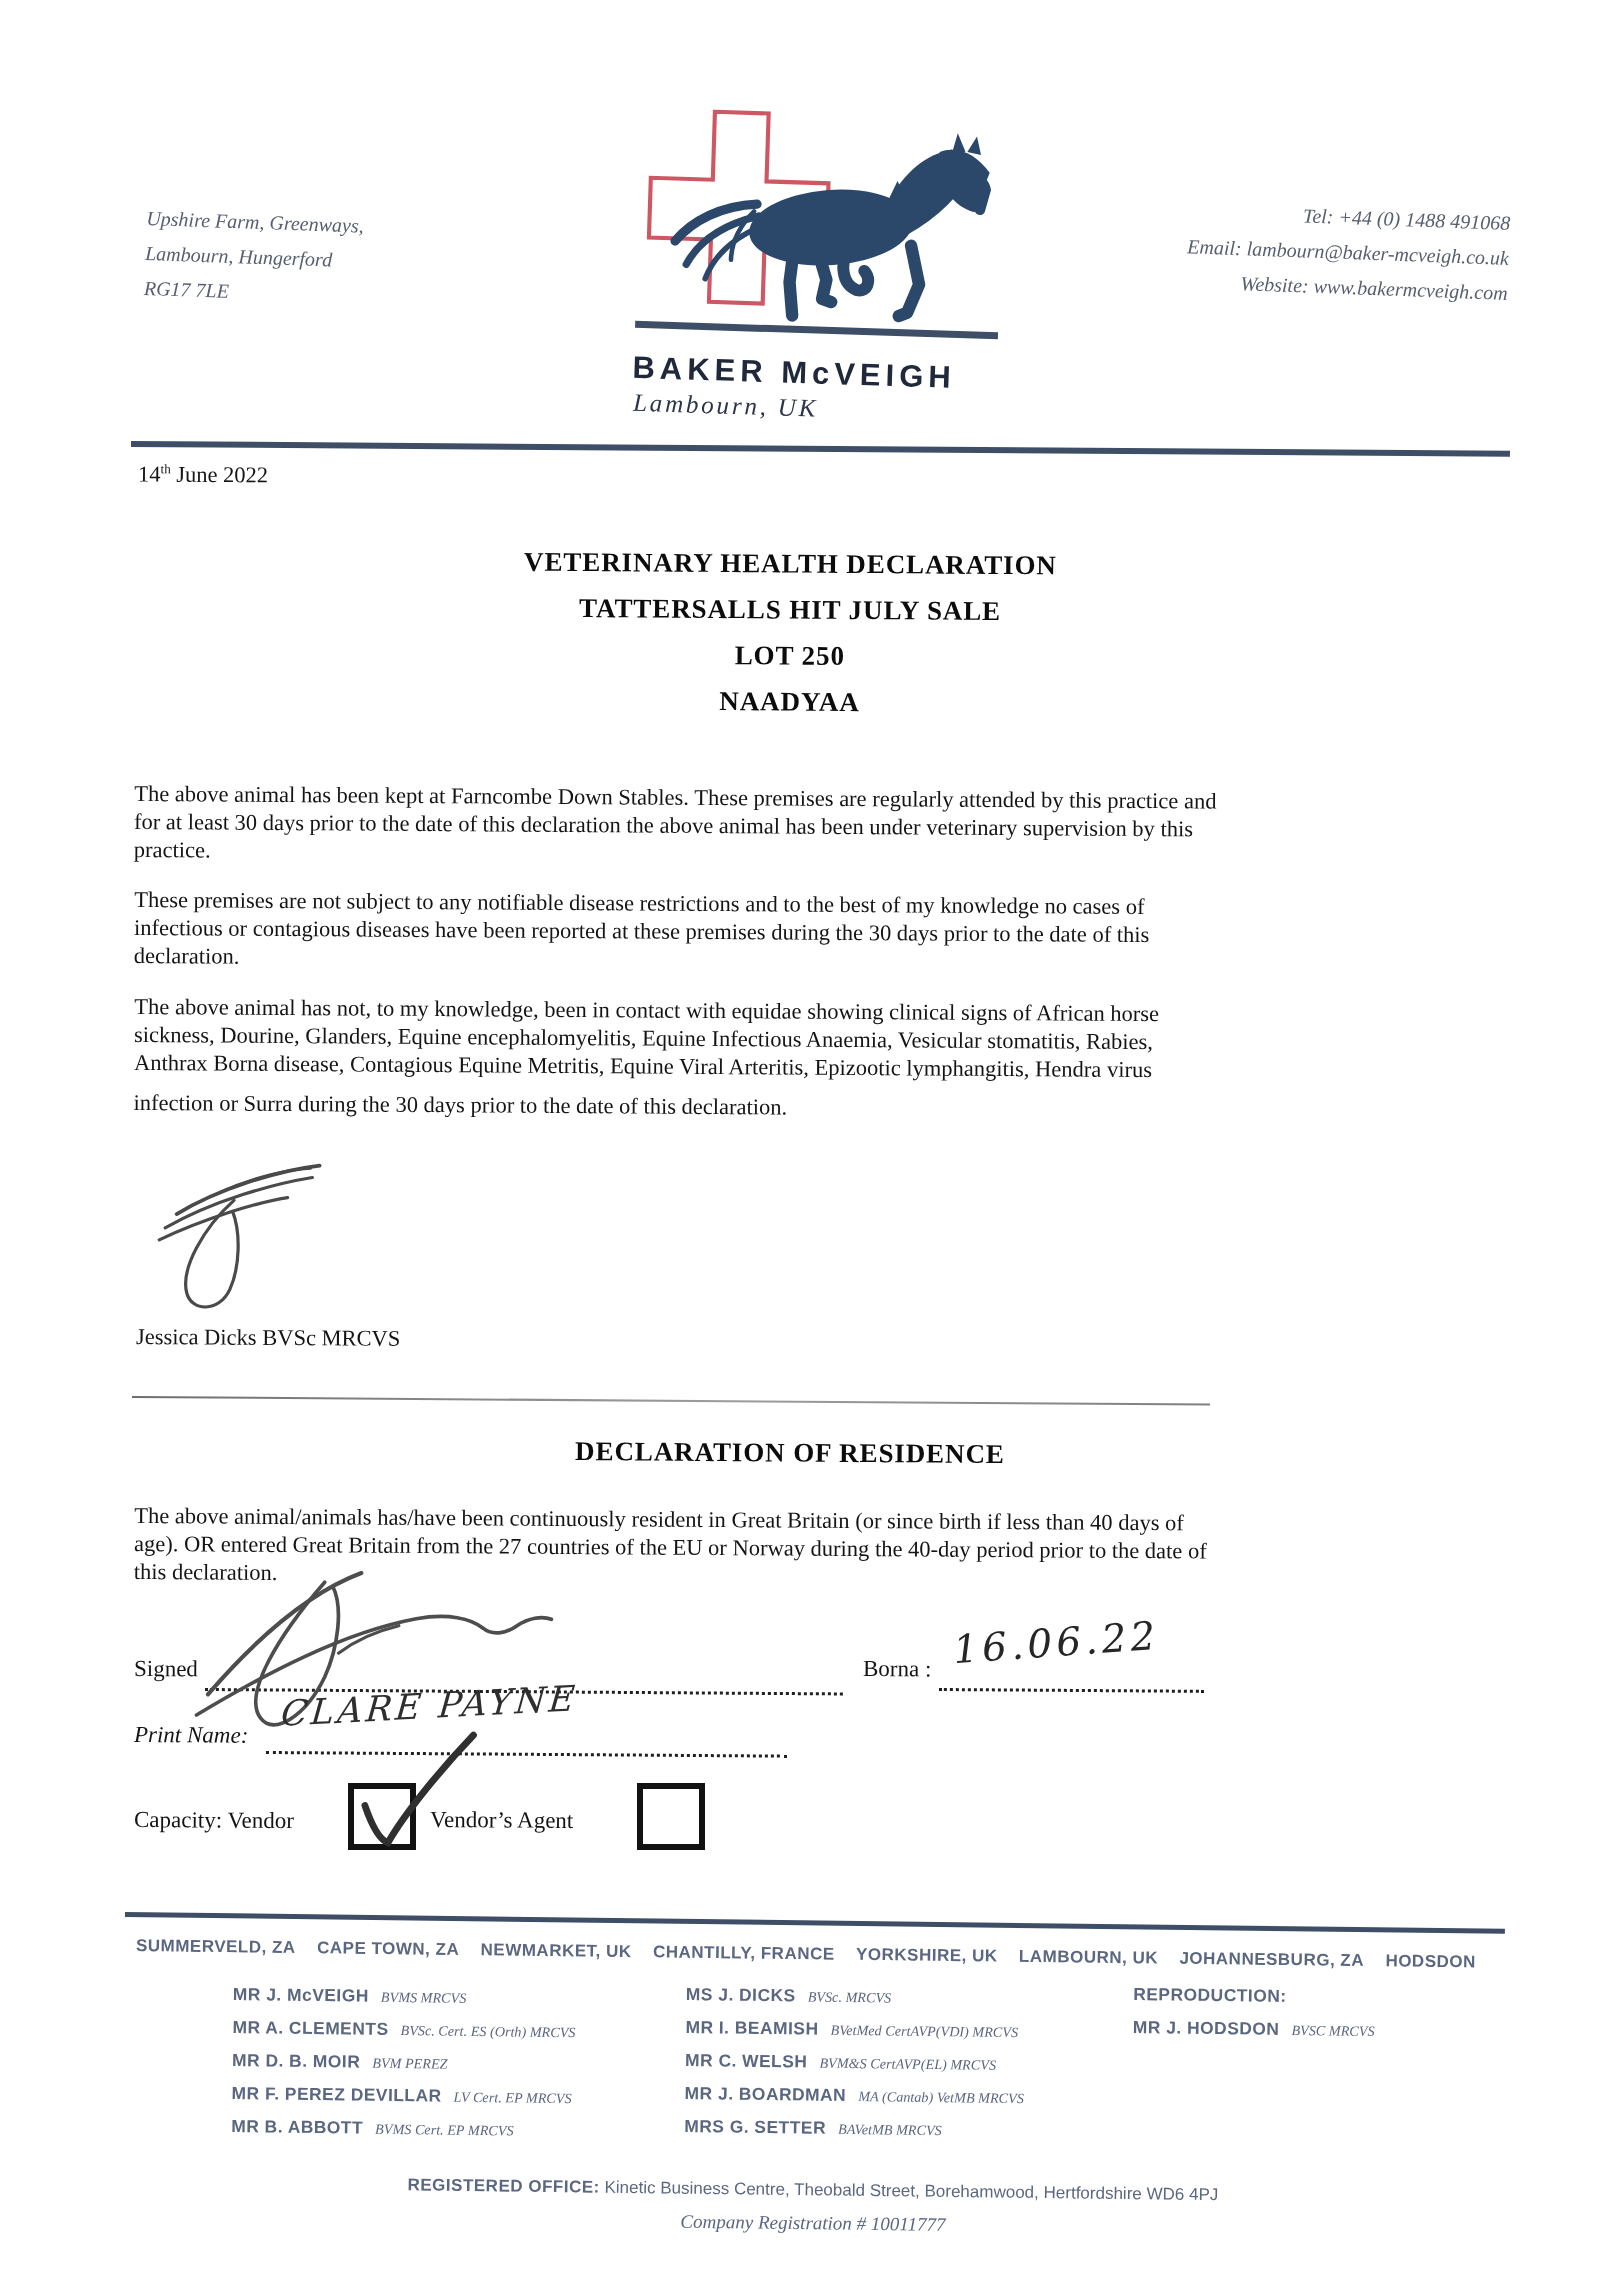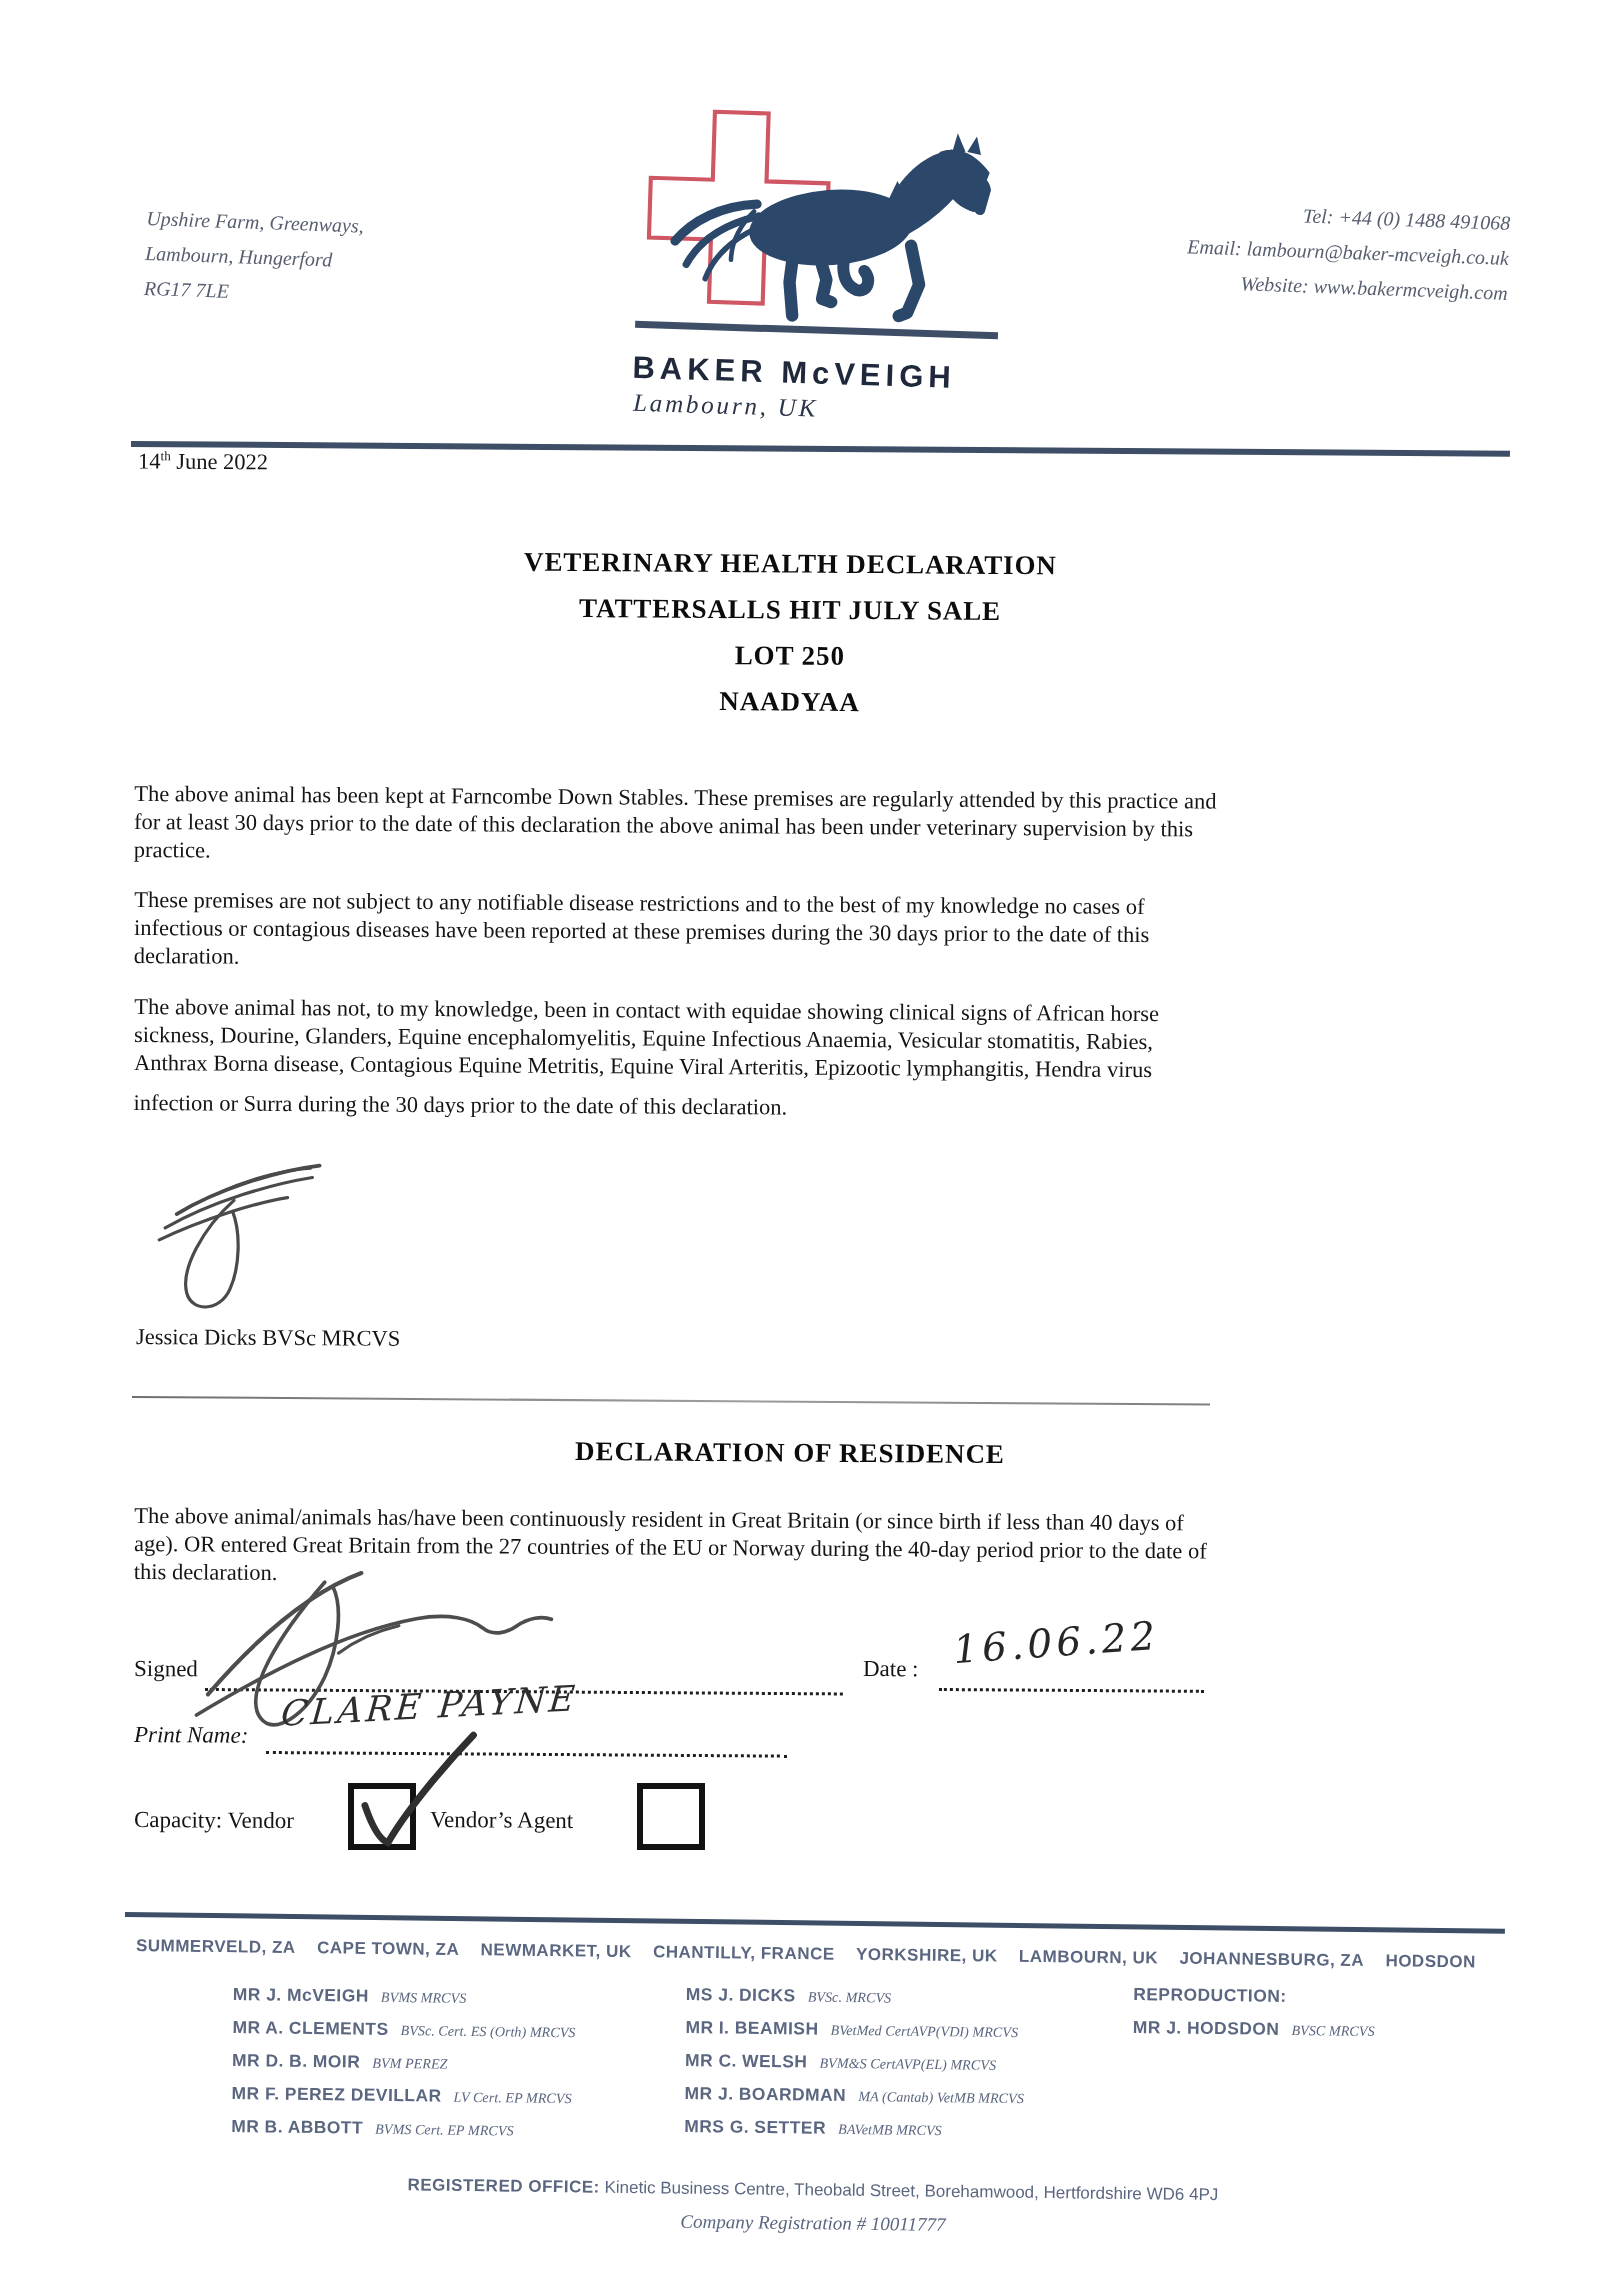--- a/index.html
+++ b/index.html
@@ -16,21 +16,21 @@
            color:#565e6f;transform:rotate(2.1deg);transform-origin:100% 0;}
   #logo{left:637px;top:109px;width:413px;transform:rotate(1.8deg);transform-origin:197px 0;}
   #logo-art{position:absolute;left:0;top:0;}
   #logo-rule{position:absolute;left:4.6px;top:218px;width:363px;height:6.9px;background:#3d4e66;}
   #logo-name{position:absolute;left:3.7px;top:247px;font-family:"Liberation Sans","DejaVu Sans",sans-serif;
              font-weight:bold;font-size:31px;letter-spacing:5px;color:#20293b;white-space:nowrap;}
   #logo-loc{position:absolute;left:5.5px;top:286px;font-style:italic;font-size:25px;letter-spacing:2.8px;
             color:#2b3448;white-space:nowrap;}
   #rule-top{left:131px;top:441px;width:1379px;height:6px;background:#3d4e66;}
 
-  #doc-date{left:138px;top:448px;font-size:22.5px;}
+  #doc-date{left:138px;top:461px;font-size:22.5px;}
   #doc-date sup{font-size:58%;}
 
   #titles{left:138px;top:536px;width:1304px;text-align:center;}
   .title-line{font-weight:bold;font-size:27px;line-height:46px;letter-spacing:0.9px;color:#0c0c0c;}
 
   .para{font-size:22.5px;line-height:28px;color:#141414;}
   .bline{white-space:nowrap;}
   #p1{left:134px;top:780px;}
   #p2{left:134px;top:886px;}
   #p3{left:134px;top:993px;}
@@ -185,21 +185,21 @@
 
   <div id="res-head" class="abs tilt">DECLARATION OF RESIDENCE</div>
   <div id="res-para" class="abs para tilt">
     <div class="bline">The above animal/animals has/have been continuously resident in Great Britain (or since birth if less than 40 days of</div>
     <div class="bline">age). OR entered Great Britain from the 27 countries of the EU or Norway during the 40-day period prior to the date of</div>
     <div class="bline">this declaration.</div>
   </div>
 
   <div id="signed-label" class="abs formtext tilt">Signed</div>
   <div id="dots-signed" class="abs dots tilt"></div>
-  <div id="date-label" class="abs formtext tilt">Date :</div>
+  <div id="date-label" class="abs formtext tilt">Borna :</div>
   <div id="dots-date" class="abs dots tilt"></div>
   <div id="date-hand" class="abs">16.06.22</div>
   <svg id="sig-clare" class="abs" width="367" height="174" viewBox="0 0 800 380">
     <g fill="none" stroke="#4d4d4d" stroke-linecap="round">
       <path d="M 45,300 C 140,190 260,80 380,35" stroke-width="9"></path>
       <path d="M 20,345 C 170,255 340,165 500,135 C 570,122 620,135 645,155 C 665,172 695,168 720,150 C 745,133 775,128 795,136" stroke-width="8"></path>
       <path d="M 300,55 C 200,170 120,300 160,352 C 190,392 260,345 300,262 C 330,196 340,110 318,65" stroke-width="8"></path>
       <path d="M 330,210 C 370,180 420,160 462,150" stroke-width="7"></path>
     </g>
   </svg>

